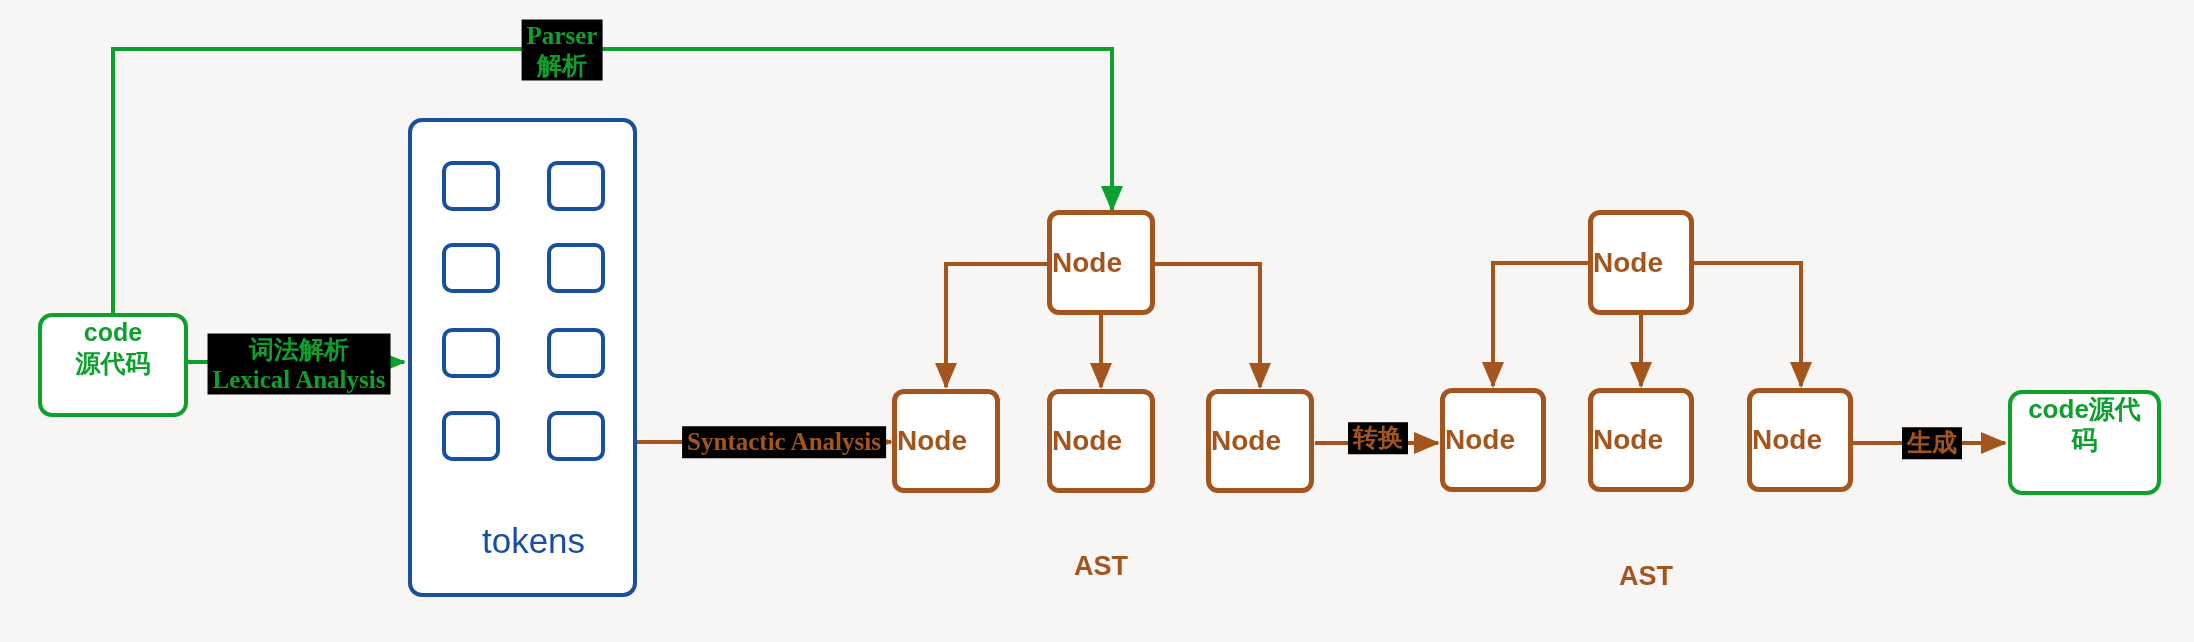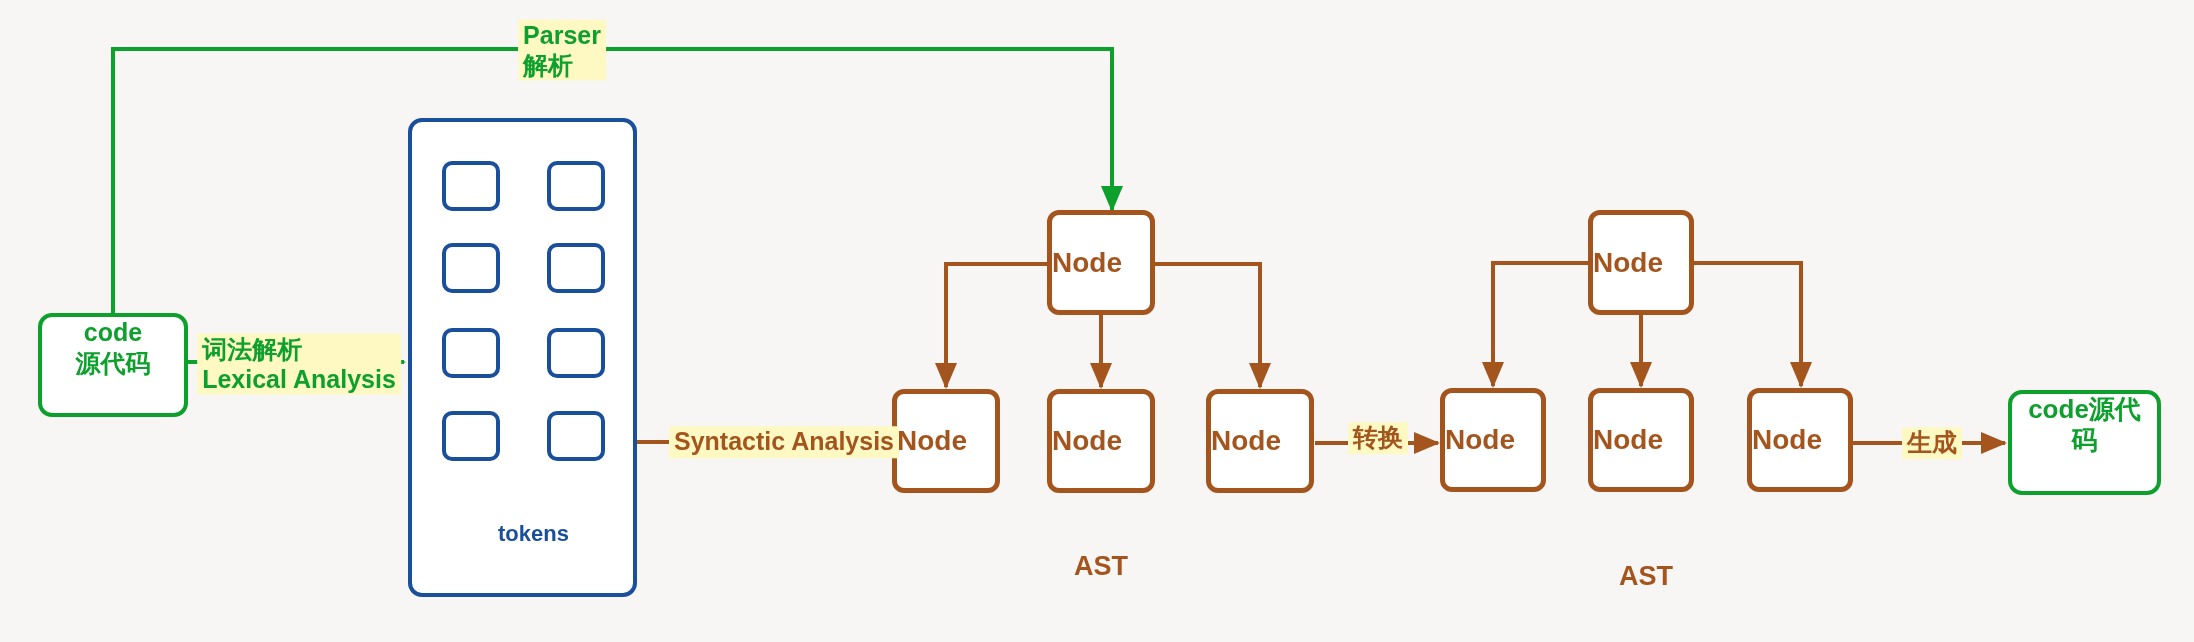--- a/index.html
+++ b/index.html
@@ -33,32 +33,32 @@
   }
   .node-box{
     position:absolute;width:108px;height:104px;box-sizing:border-box;
     border:5px solid var(--brown);border-radius:12px;background:var(--box_fill);
     display:flex;align-items:center;
     color:var(--brown);font-weight:bold;font-size:28px;
   }
   .node-box.t2{width:106px;}
   .edge-label{
     position:absolute;transform:translate(-50%,-50%);
-    background:#fef9c3;text-align:left;font-weight:bold;
-    line-height:1.18;padding:1px 5px;white-space:nowrap;
+    background:#000000;text-align:center;font-weight:bold;
+    line-height:1.18;padding:1px 5px;white-space:nowrap;font-family:Liberation Serif, serif;
   }
   .edge-label.green{color:var(--green);font-size:25px;}
   .edge-label.brown{color:var(--brown);font-size:25px;}
   .ast-label{
     position:absolute;transform:translate(-50%,-50%);
     color:var(--brown);font-weight:bold;font-size:27px;background:transparent;
   }
   .tokens-label{
     position:absolute;left:408px;top:521px;width:251px;
-    text-align:center;color:var(--blue);font-weight:bold;font-size:22px;
+    text-align:center;color:var(--blue);font-weight:normal;font-size:35px;
   }
   .output-box{line-height:1.2;padding:0 14px;font-size:26px;}
 </style>
 </head>
 <body>
 
 <div id="canvas">
 
   <svg id="wires" viewBox="0 0 2194 642" xmlns="http://www.w3.org/2000/svg">
     <defs>

